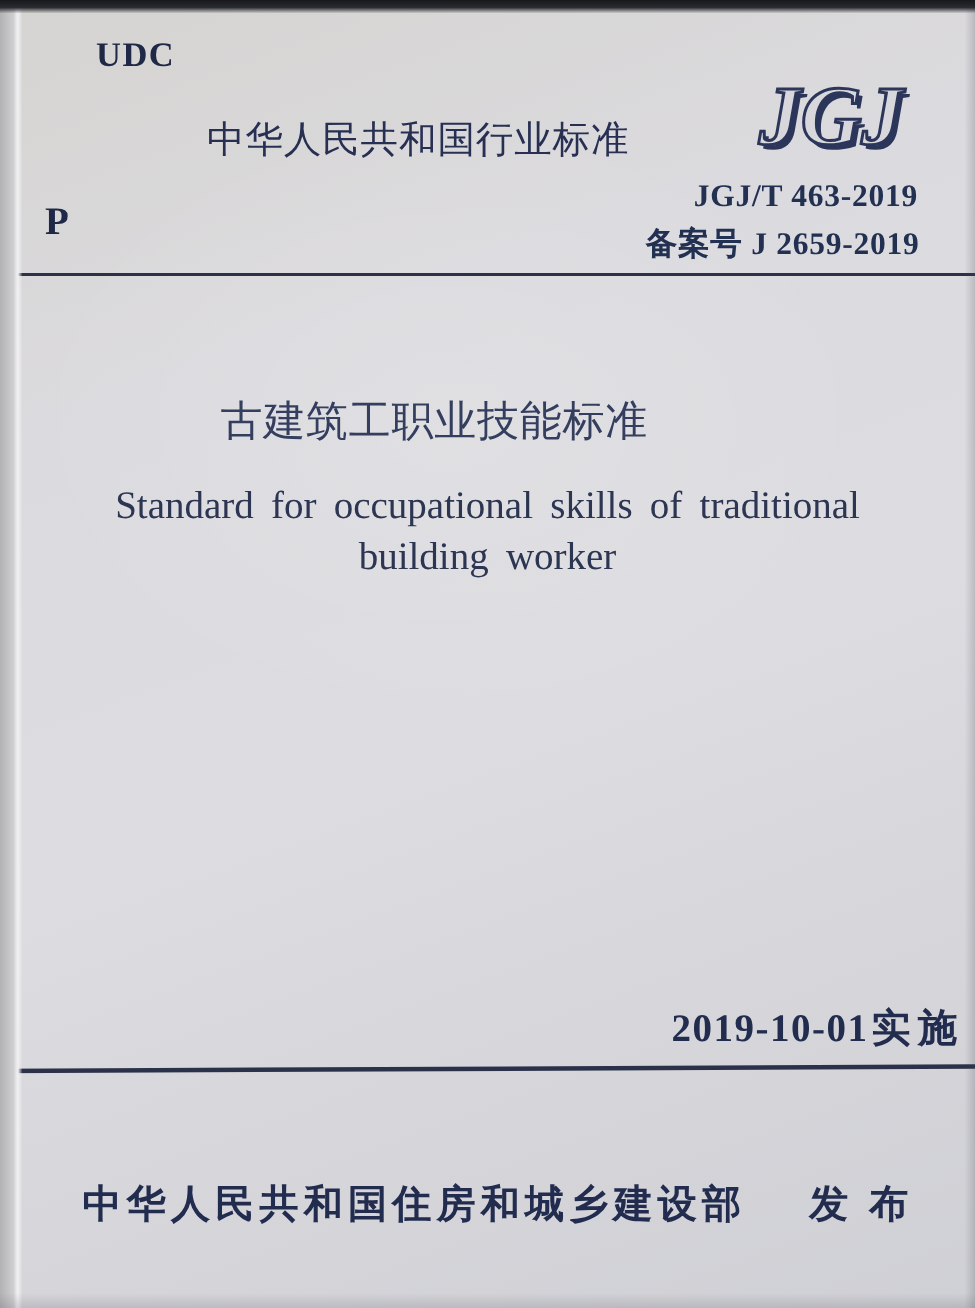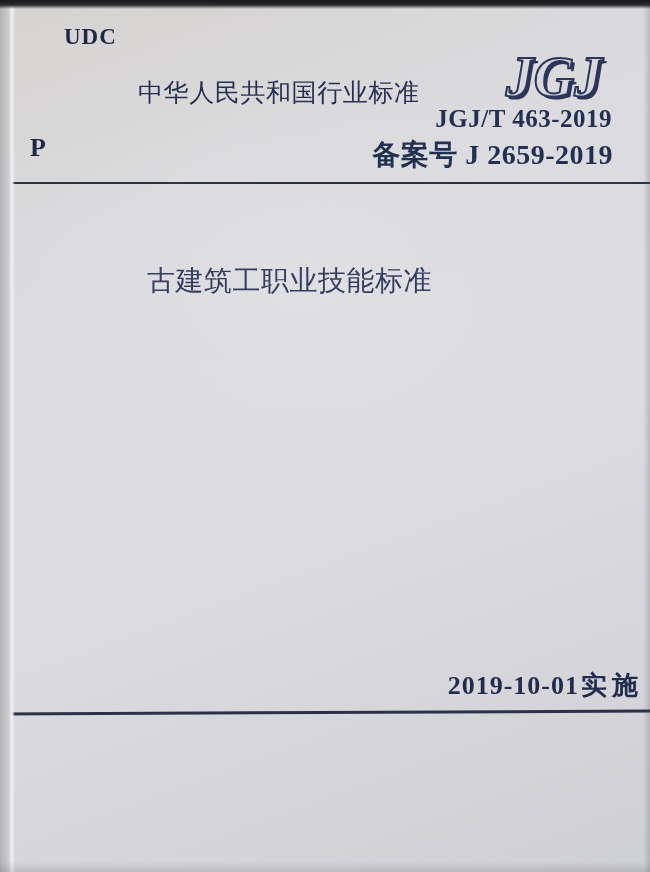--- a/index.html
+++ b/index.html
@@ -26,22 +26,22 @@
 
   .abs{position:absolute;z-index:3;}
 
   .udc{left:28px;top:24px;font-size:23px;font-weight:bold;letter-spacing:1px;color:#1f2947;margin-left:36px;}
   .p-label{left:30px;top:133px;font-size:26px;font-weight:bold;color:#1f2947;}
 
   .std-category{left:138px;top:76px;font-size:25px;font-weight:400;letter-spacing:0.6px;color:#273052;}
 
   .jgj-logo{left:488px;top:44px;width:132px;height:70px;}
 
-  .std-number{right:38px;top:105px;font-size:25px;font-weight:bold;letter-spacing:0.5px;color:#223051;}
-  .record-number{right:37px;top:136px;font-size:28px;font-weight:bold;letter-spacing:0.5px;color:#223051;text-align:right;}
+  .std-number{right:38px;top:118px;font-size:21px;font-weight:bold;letter-spacing:0.5px;color:#223051;}
+  .record-number{right:37px;top:148px;font-size:21px;font-weight:bold;letter-spacing:0.5px;color:#223051;text-align:right;}
 
   .rule{left:0;width:650px;background:#2a3149;z-index:2;}
   .rule-top{top:182px;height:2px;}
   .rule-bottom{top:711px;height:3px;transform:rotate(-0.25deg);}
 
   .cn-title{left:147px;top:262px;font-size:28px;letter-spacing:0.5px;color:#343e5e;white-space:nowrap;text-align:center;}
 
   .en-subtitle{left:0;top:320px;width:650px;text-align:center;font-size:26px;line-height:34px;
     word-spacing:5px;color:#2c3552;}
 
@@ -76,27 +76,34 @@
 
   <div class="abs p-label">P</div>
 
   <div class="abs std-number">JGJ/T 463-2019</div>
   <div class="abs record-number">备案号 J 2659-2019</div>
 
   <div class="abs rule rule-top"></div>
 
   <div class="abs cn-title">古建筑工职业技能标准</div>
 
+  <div class="abs en-subtitle">
+    <div>Standard for occupational skills of traditional</div>
+    <div>building worker</div>
+  </div>
 
 
   <div class="abs date-row impl-group">
     <span class="date-num">2019-10-01</span><span class="date-label">实施</span>
   </div>
 
   <div class="abs rule rule-bottom"></div>
 
+  <div class="abs publisher-row">
+    <span class="pub-name">中华人民共和国住房和城乡建设部</span><span class="pub-label">发布</span>
+  </div>
 
   <div class="top-edge"></div>
   <div class="left-edge"></div>
   <div class="right-edge"></div>
   <div class="bottom-edge"></div>
 
 </div>
 
 </body></html>

